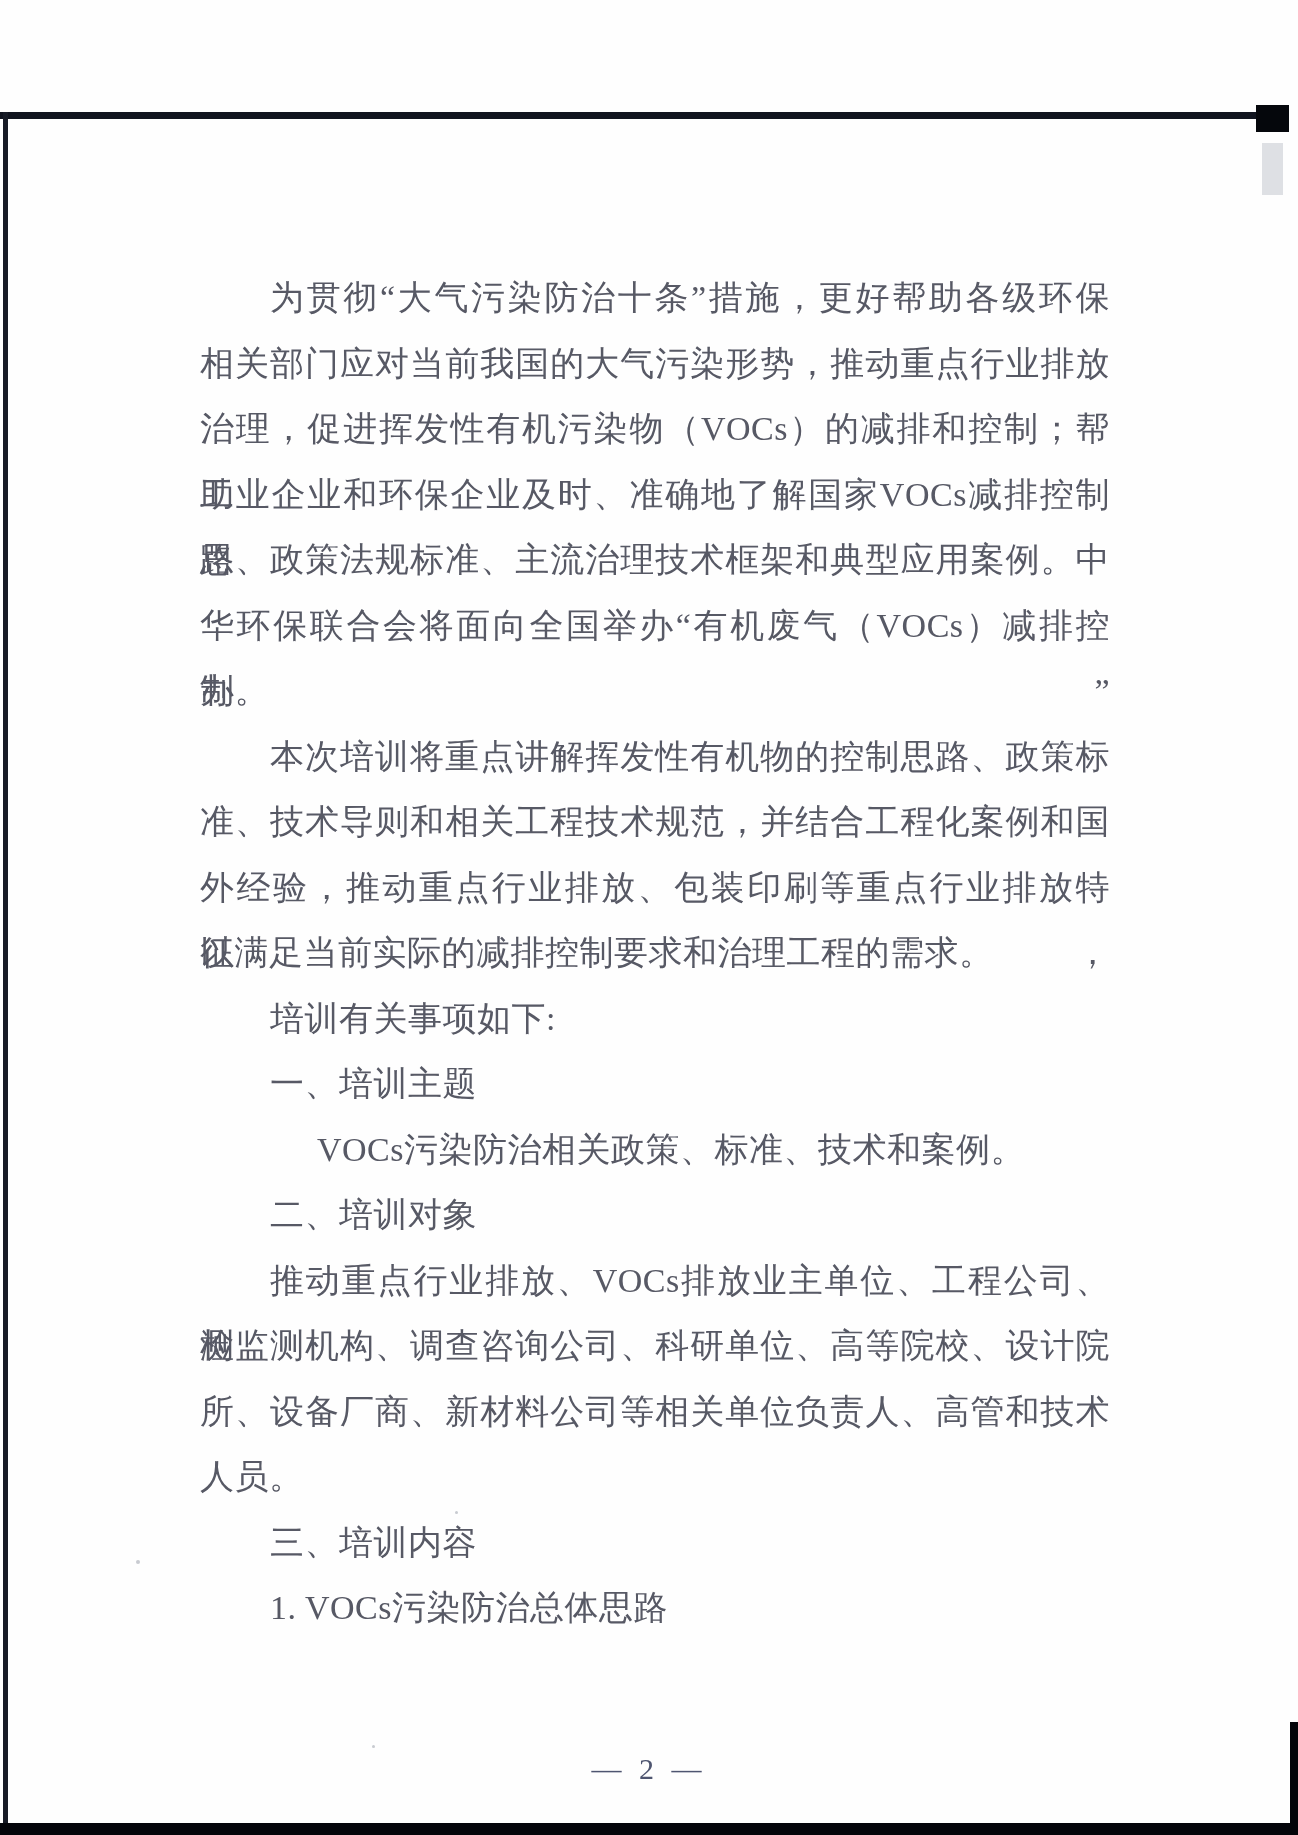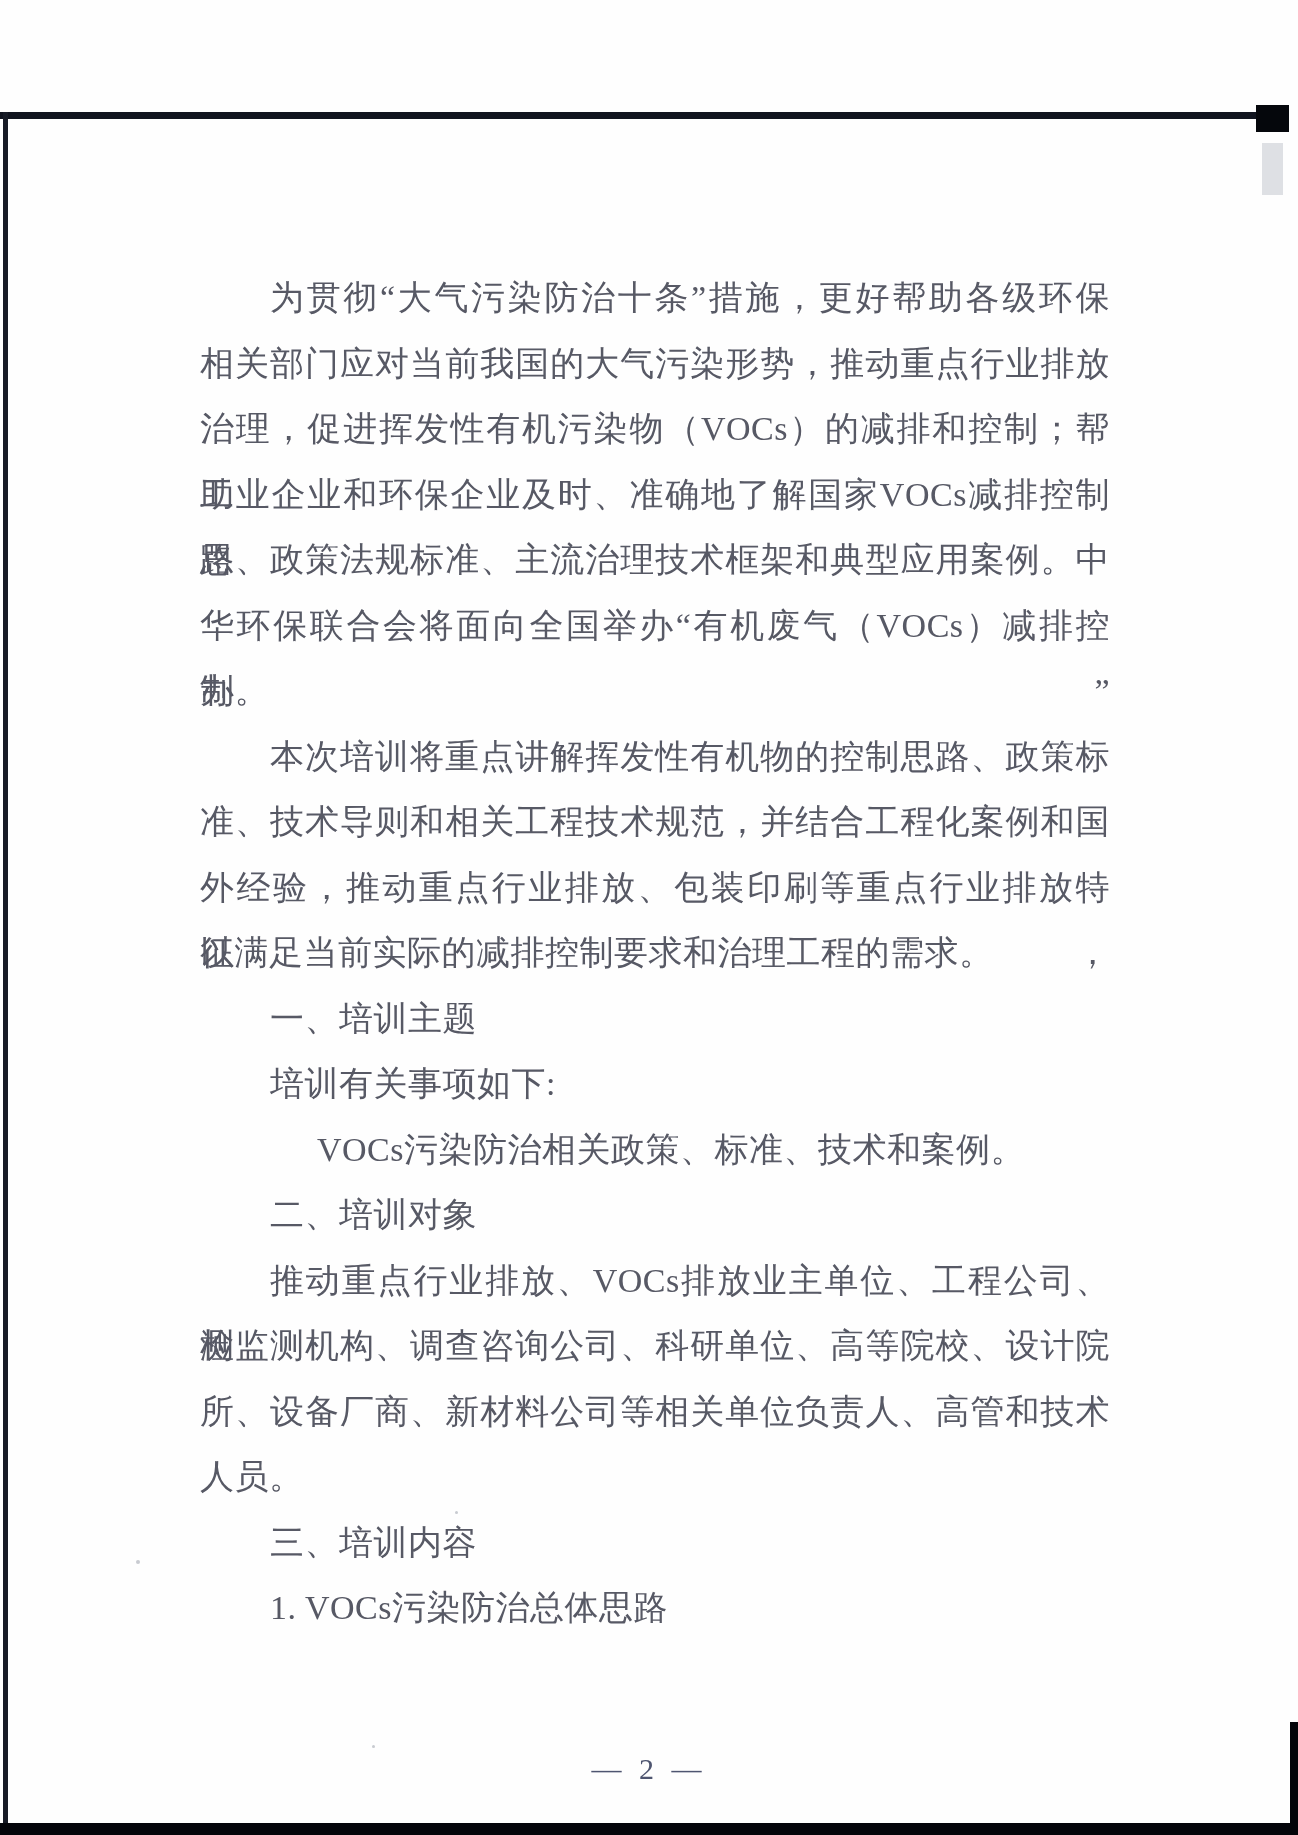--- a/index.html
+++ b/index.html
@@ -120,22 +120,22 @@
     <div class="line fill">相关部门应对当前我国的大气污染形势，推动重点行业排放</div>
     <div class="line fill">治理，促进挥发性有机污染物（VOCs）的减排和控制；帮助</div>
     <div class="line fill">工业企业和环保企业及时、准确地了解国家VOCs减排控制思</div>
     <div class="line fill">路、政策法规标准、主流治理技术框架和典型应用案例。中</div>
     <div class="line fill">华环保联合会将面向全国举办“有机废气（VOCs）减排控制”</div>
     <div class="line endline">办。</div>
     <div class="line fill indent">本次培训将重点讲解挥发性有机物的控制思路、政策标</div>
     <div class="line fill">准、技术导则和相关工程技术规范，并结合工程化案例和国</div>
     <div class="line fill">外经验，推动重点行业排放、包装印刷等重点行业排放特征，</div>
     <div class="line endline">以满足当前实际的减排控制要求和治理工程的需求。</div>
+    <div class="line endline indent">培训有关事项如下:</div>
     <div class="line endline indent">一、培训主题</div>
-    <div class="line endline indent">培训有关事项如下:</div>
     <div class="line endline indent3">VOCs污染防治相关政策、标准、技术和案例。</div>
     <div class="line endline indent">二、培训对象</div>
     <div class="line fill indent">推动重点行业排放、VOCs排放业主单位、工程公司、检</div>
     <div class="line fill">测监测机构、调查咨询公司、科研单位、高等院校、设计院</div>
     <div class="line fill">所、设备厂商、新材料公司等相关单位负责人、高管和技术</div>
     <div class="line endline">人员。</div>
     <div class="line endline indent">三、培训内容</div>
     <div class="line endline indent">1. VOCs污染防治总体思路</div>
   </div>
 

